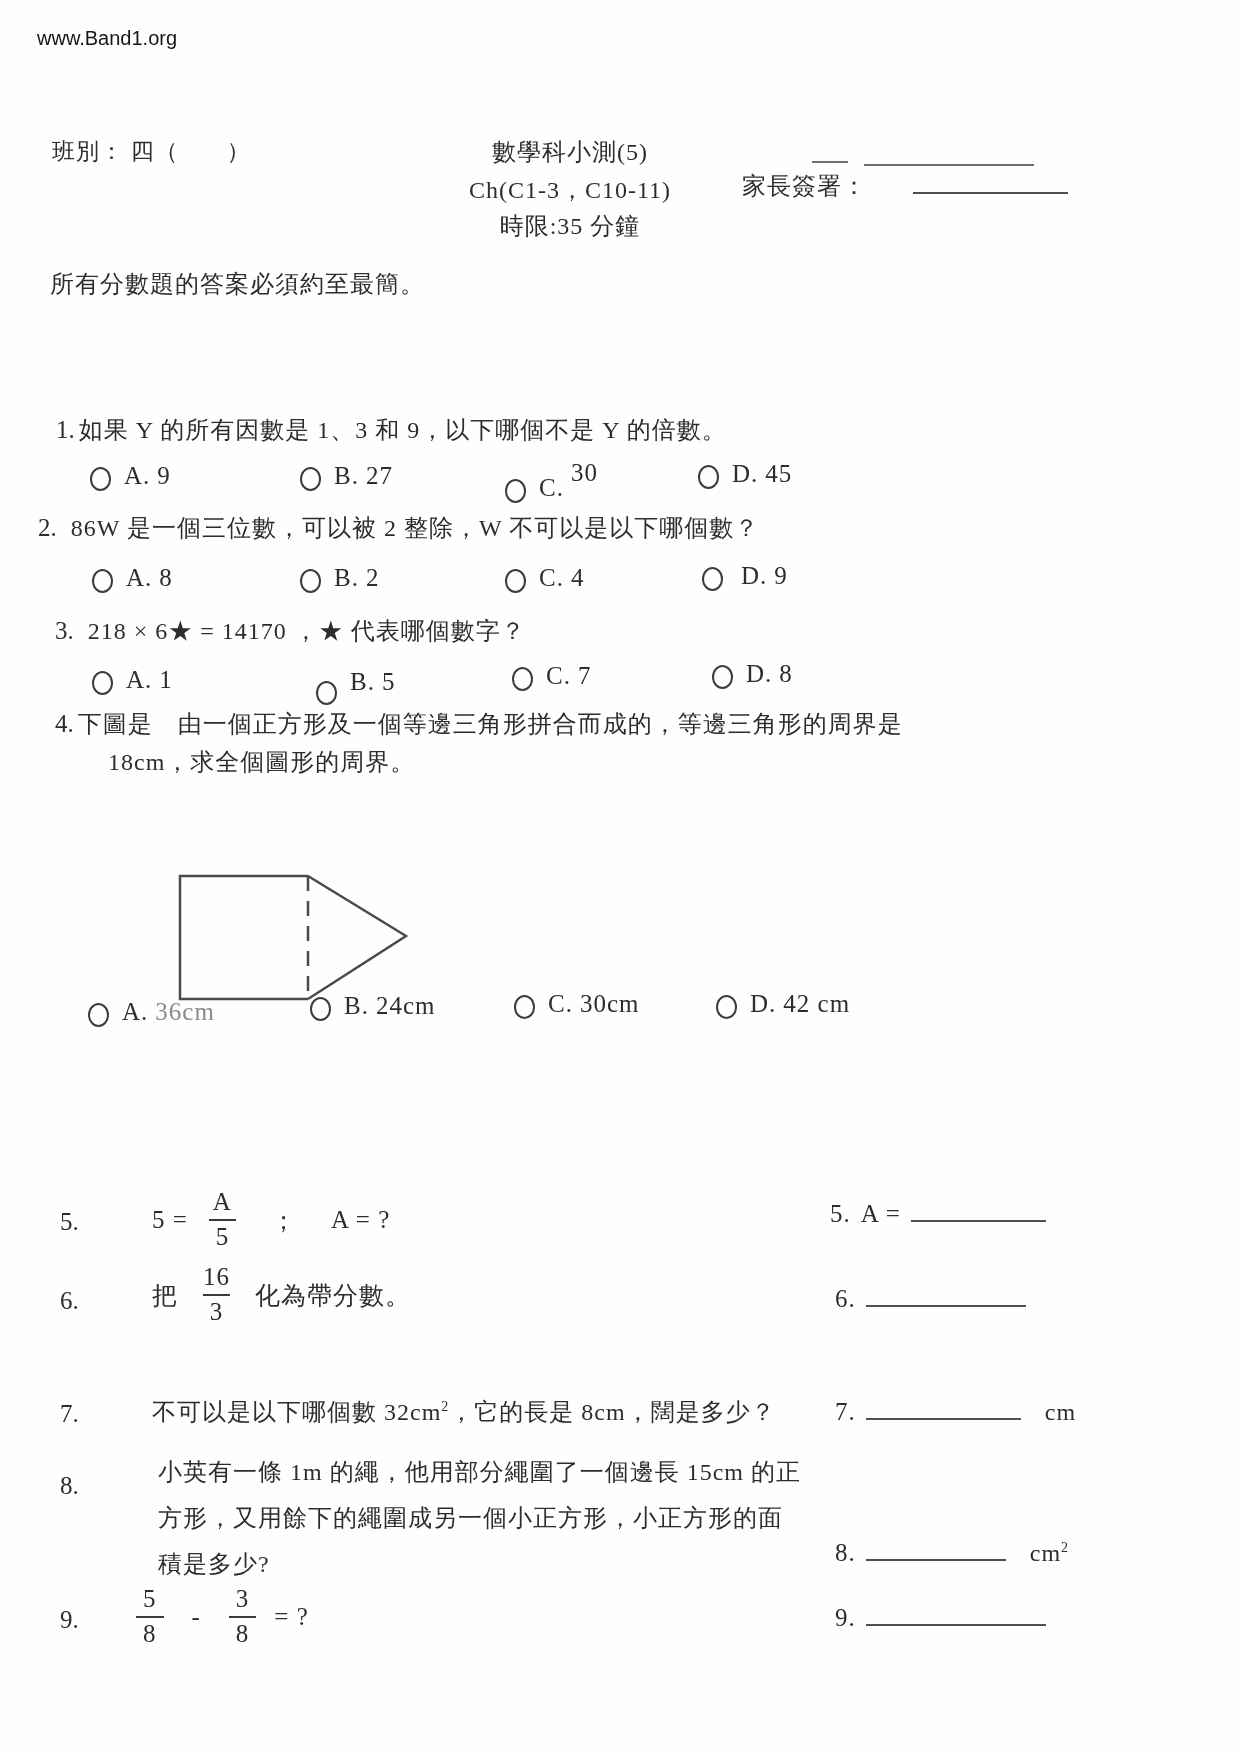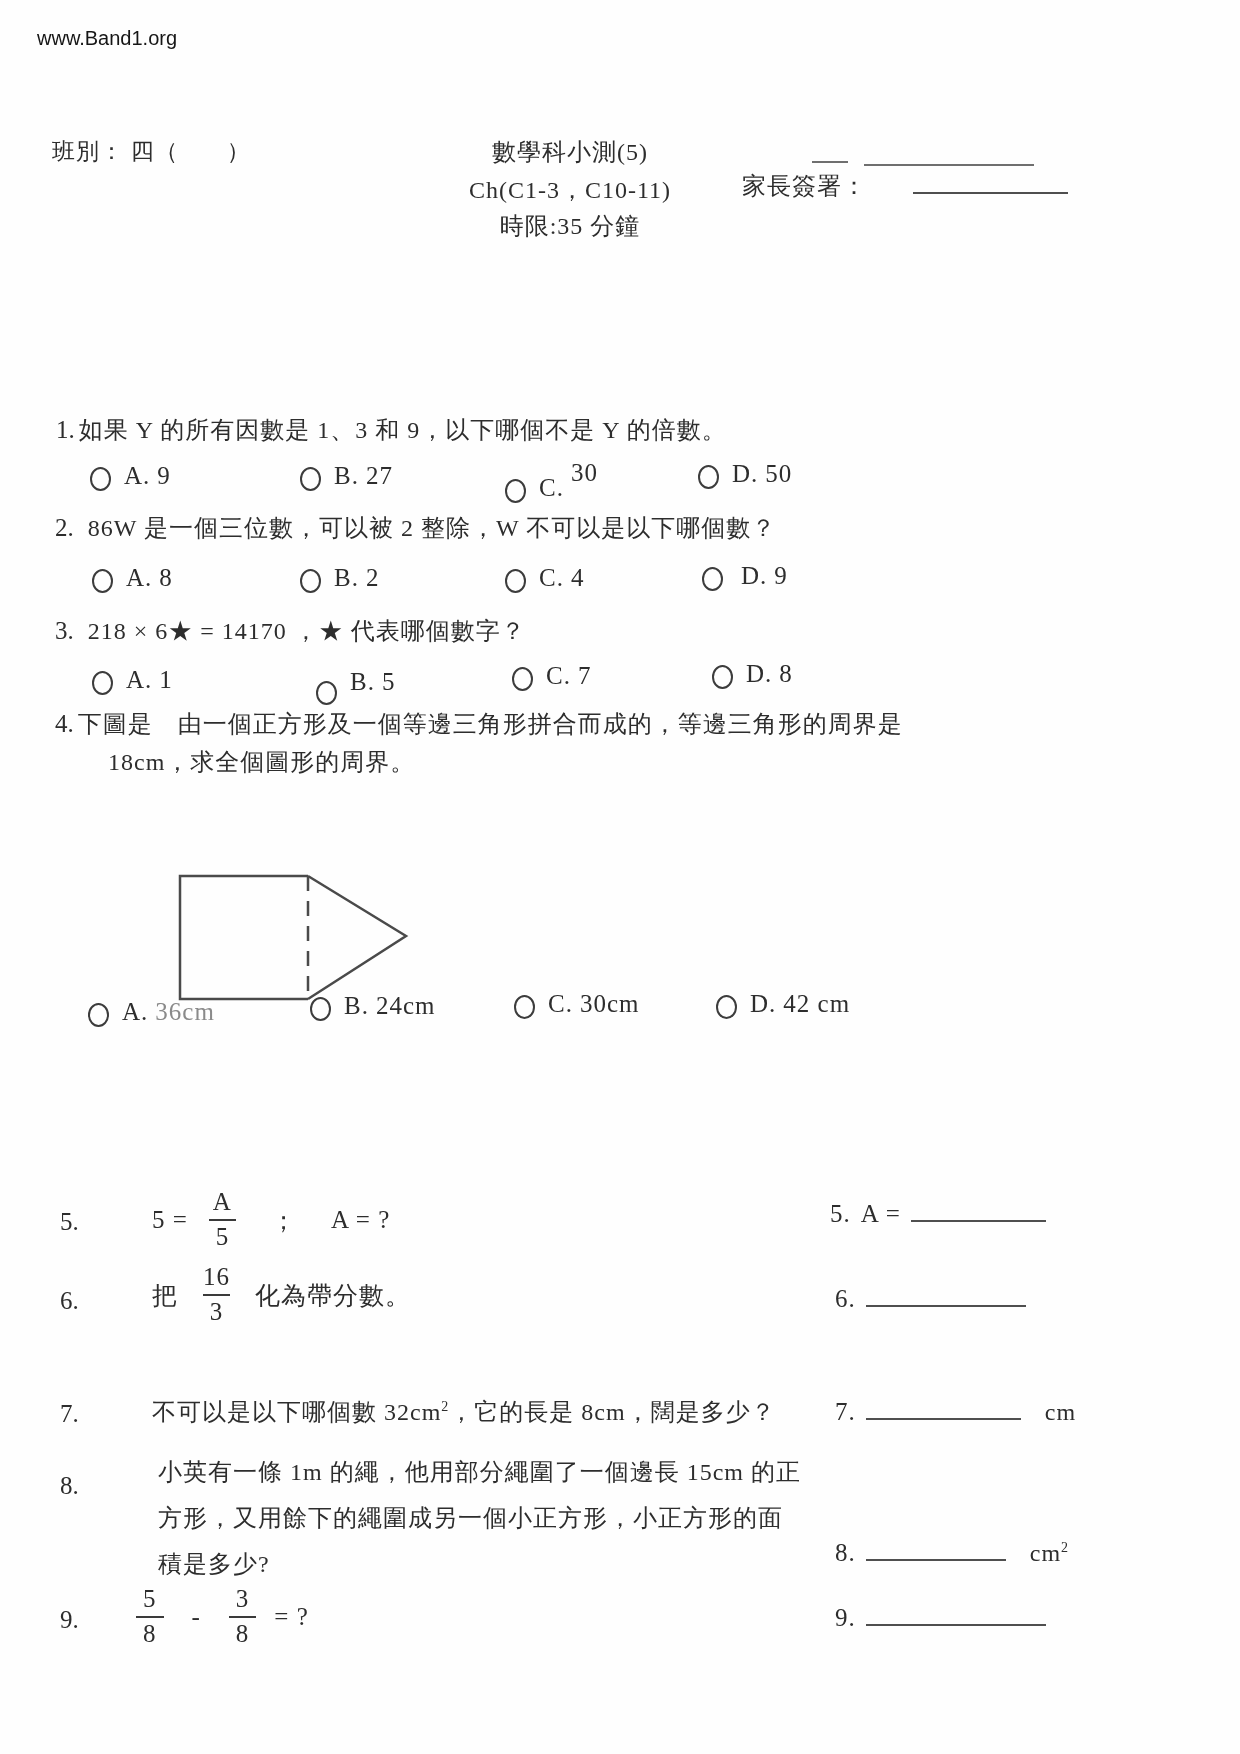--- a/index.html
+++ b/index.html
@@ -56,43 +56,44 @@
   <div class="abs t" style="left:420px; top:210px; width:300px; text-align:center;">時限:35 分鐘</div>
 
   <div class="abs scanline" style="left:812px; top:161px; width:36px;"></div>
   <div class="abs scanline" style="left:864px; top:164px; width:170px;"></div>
 
   <div class="abs ans-row" style="left:742px; top:168px;gap:36px;">
     <span class="t">家長簽署：</span>
     <span class="blank" style="width:155px;"></span>
   </div>
 
+  <div class="abs t" style="left:50px; top:268px;">所有分數題的答案必須約至最簡。</div>
 
 
   <div class="abs t-lg" style="left:56px; top:414px;">
     <span class="qno">1.</span><span class="qtext t gap-sm">如果 Y 的所有因數是 1、3 和 9，以下哪個不是 Y 的倍數。</span>
   </div>
   <div class="abs opt" style="left:90px; top:462px;">
     <span class="bubble"></span>
     <span class="opt-label"><span>A.</span><span class="optv">9</span></span>
   </div>
   <div class="abs opt" style="left:300px; top:462px;">
     <span class="bubble"></span>
     <span class="opt-label"><span>B.</span><span class="optv">27</span></span>
   </div>
   <div class="abs opt" style="left:505px; top:474px;">
     <span class="bubble"></span>
     <span class="opt-label"><span>C.</span><span class="optv raised">30</span></span>
   </div>
   <div class="abs opt" style="left:698px; top:460px;">
     <span class="bubble"></span>
-    <span class="opt-label"><span>D.</span><span class="optv">50</span></span>
-  </div>
-
-  <div class="abs t-lg" style="left:55px; top:512px;">
+    <span class="opt-label"><span>D.</span><span class="optv">45</span></span>
+  </div>
+
+  <div class="abs t-lg" style="left:38px; top:512px;">
     <span class="qno">2.</span><span class="qtext t gap-md">86W 是一個三位數，可以被 2 整除，W 不可以是以下哪個數？</span>
   </div>
   <div class="abs opt" style="left:92px; top:564px;">
     <span class="bubble"></span>
     <span class="opt-label"><span>A.</span><span class="optv">8</span></span>
   </div>
   <div class="abs opt" style="left:300px; top:564px;">
     <span class="bubble"></span>
     <span class="opt-label"><span>B.</span><span class="optv">2</span></span>
   </div>

